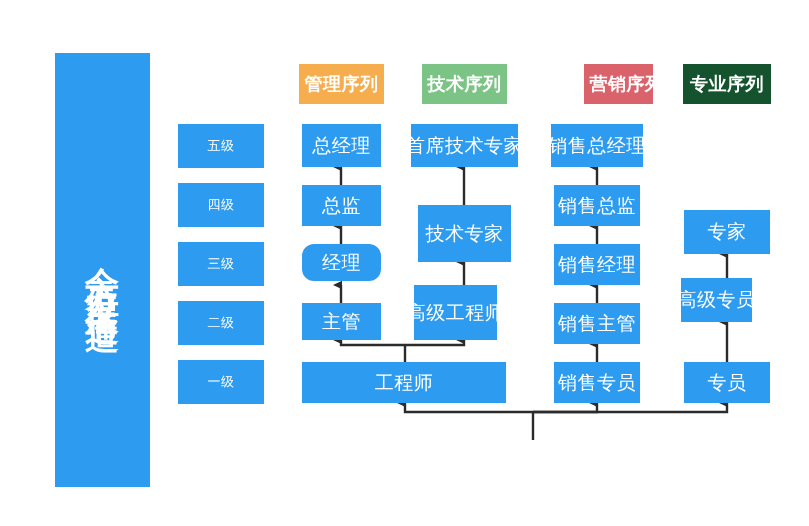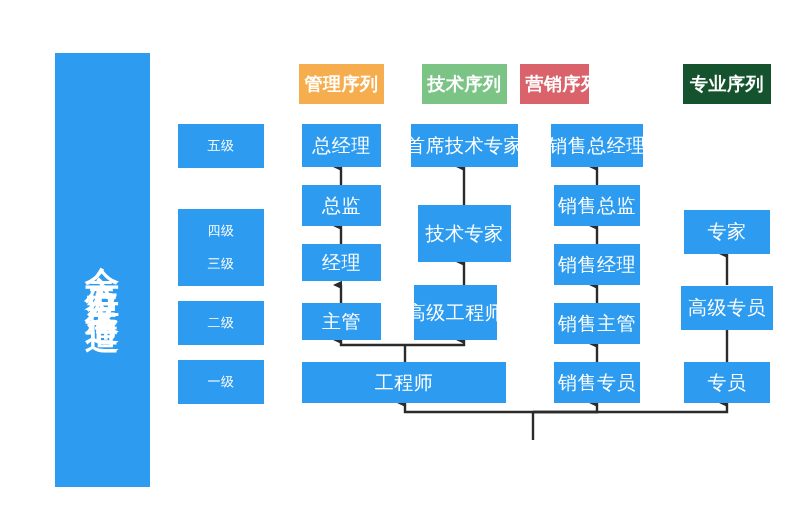--- a/index.html
+++ b/index.html
@@ -128,43 +128,43 @@
     <path class="lk" d="M533,412 L597,412 L597,403" marker-end="url(#ah)"></path>
     <path class="lk" d="M533,412 L727,412 L727,403" marker-end="url(#ah)"></path>
   </svg>
 
   <div class="title-bar">
     <span class="title-text">全方位发展通道</span>
   </div>
 
   <div class="box chip orange" style="left:299px; top:64px; width:85px;">管理序列</div>
   <div class="box chip green" style="left:422px; top:64px; width:85px;">技术序列</div>
-  <div class="box chip red" style="left:520px; top:64px; width:69px;padding-left:16px;">营销序列</div>
+  <div class="box chip red" style="left:584px; top:64px; width:69px;padding-left:16px;">营销序列</div>
   <div class="box chip" style="left:683px; top:64px; width:88px; background:#14532d;">专业序列</div>
 
   <div class="box level blue" style="top:124px;">五级</div>
-  <div class="box level blue" style="top:183px;margin-top:26px;">四级</div>
+  <div class="box level blue" style="top:183px;">四级</div>
   <div class="box level blue" style="top:242px;">三级</div>
   <div class="box level blue" style="top:301px;">二级</div>
   <div class="box level blue" style="top:360px;">一级</div>
 
   <div class="box role blue" style="left:302px; top:124px; width:79px; height:43px;">总经理</div>
   <div class="box role blue" style="left:302px; top:185px; width:79px; height:41px;">总监</div>
-  <div class="box role blue" style="left:302px; top:244px; width:79px; height:37px;">经理</div>
+  <div class="box role blue" style="left:302px; top:244px; width:79px; height:37px;border-radius:12px;">经理</div>
   <div class="box role blue" style="left:302px; top:303px; width:79px; height:37px;">主管</div>
 
   <div class="box role blue" style="left:411px; top:124px; width:107px; height:43px;">首席技术专家</div>
   <div class="box role blue" style="left:418px; top:205px; width:93px; height:57px;">技术专家</div>
   <div class="box role blue" style="left:414px; top:285px; width:83px; height:55px;">高级工程师</div>
 
   <div class="box role blue" style="left:551px; top:124px; width:92px; height:43px;">销售总经理</div>
   <div class="box role blue" style="left:554px; top:185px; width:86px; height:41px;">销售总监</div>
   <div class="box role blue" style="left:554px; top:244px; width:86px; height:41px;">销售经理</div>
   <div class="box role blue" style="left:554px; top:303px; width:86px; height:41px;">销售主管</div>
   <div class="box role blue" style="left:554px; top:362px; width:86px; height:41px;">销售专员</div>
 
   <div class="box role blue" style="left:684px; top:210px; width:86px; height:44px;">专家</div>
-  <div class="box role blue" style="left:681px; top:286px; width:92px; height:44px;">高级专员</div>
+  <div class="box role blue" style="left:681px; top:278px; width:71px; height:44px;">高级专员</div>
   <div class="box role blue" style="left:684px; top:362px; width:86px; height:41px;">专员</div>
 
   <div class="box role blue" style="left:302px; top:362px; width:204px; height:41px;">工程师</div>
 
 </div>
 
 </body></html>

